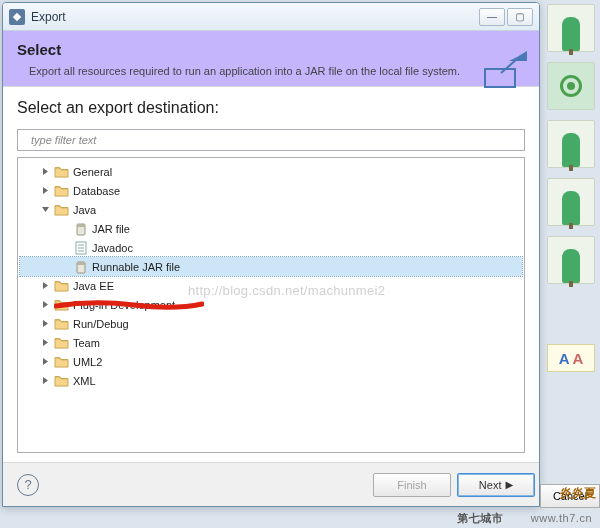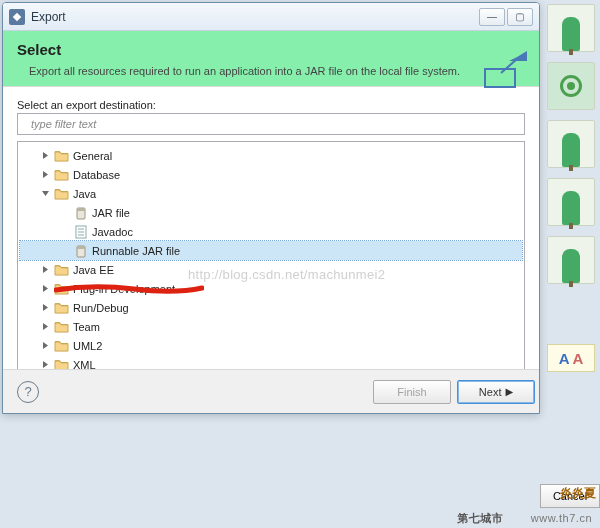--- a/index.html
+++ b/index.html
@@ -1,30 +1,30 @@
 <!DOCTYPE html>
 <html><head>
 <meta charset="utf-8">
 <style>
   * { box-sizing: border-box; margin: 0; padding: 0; font-family: "Segoe UI", Tahoma, sans-serif; }
   body { width: 600px; height: 528px; background: #dce5ee; position: relative; overflow: hidden; }
-  .window { position: absolute; left: 2px; top: 2px; width: 538px; height: 412px; background: #fff; border: 1px solid #6b8ea8; border-radius: 4px 4px 0 0; box-shadow: 0 2px 8px rgba(0,0,0,0.2); overflow: hidden; }
+  .window { position: absolute; left: 2px; top: 2px; width: 538px; height: 505px; background: #fff; border: 1px solid #6b8ea8; border-radius: 4px 4px 0 0; box-shadow: 0 2px 8px rgba(0,0,0,0.2); overflow: hidden; }
   .titlebar { height: 28px; background: linear-gradient(#f4f8fc, #e2ecf5); border-bottom: 1px solid #c5d4e0; display: flex; align-items: center; padding: 0 6px; }
   .titlebar .appicon { width: 16px; height: 16px; background: #5a7aa0; border-radius: 2px; margin-right: 6px; position: relative; }
   .titlebar .appicon::after { content:""; position:absolute; width:6px; height:6px; background:#fff; left:5px; top:5px; transform: rotate(45deg); }
   .titlebar .title { font-size: 12px; color: #2a3a4a; flex: 1; }
   .winbtns { display: flex; gap: 2px; }
   .winbtn { width: 26px; height: 18px; border: 1px solid #a9b9c8; background: linear-gradient(#fdfefe,#e6edf3); border-radius: 2px; display:flex; align-items:center; justify-content:center; font-size:10px; color:#4b5a68; }
-  .header { padding: 10px 14px 8px 14px; background: #86efac; border-bottom: 1px solid #d9d9d9; position: relative; }
+  .header { padding: 10px 14px 8px 14px; background: #c4b5fd; border-bottom: 1px solid #d9d9d9; position: relative; }
   .header h1 { font-size: 15px; font-weight: bold; color: #222; margin-bottom: 6px; }
   .header p { font-size: 11px; color: #444; line-height: 1.3; padding-left: 12px; }
   .header-icon { position: absolute; right: 10px; top: 18px; width: 46px; height: 42px; }
   .header-icon svg { width: 100%; height: 100%; }
   .body { padding: 12px 14px 4px 14px; }
-  .label { font-size: 11px; color: #222; margin-bottom: 2px; }
+  .label { font-size: 16px; color: #222; margin-bottom: 12px; }
   .filter { width: 100%; height: 22px; border: 1px solid #abadb3; font-size: 11px; padding: 0 13px; color: #666; font-style: italic; }
   .filter::placeholder { color: #888; font-style: italic; }
   .tree-wrap { margin-top: 6px; border: 1px solid #abadb3; height: 296px; background: #fff; overflow: auto; padding: 4px 2px; position: relative; }
   .tree { list-style: none; font-size: 11px; color: #222; }
   .tree li { display: flex; align-items: center; height: 19px; padding-left: 4px; cursor: default; white-space: nowrap; }
   .tree li .expander { width: 11px; height: 11px; margin-right: 3px; display: inline-flex; align-items:center; justify-content:center; }
   .tree li .expander svg { width:9px; height:9px; }
   .tree li.selected { background: #cde6f7; outline: 1px dotted #7aa7d6; }
   .folder-icon { width: 15px; height: 13px; margin-right: 4px; display:inline-block; }
   .folder-icon svg, .jar-icon svg, .doc-icon svg { width:100%; height:100%; display:block; }

